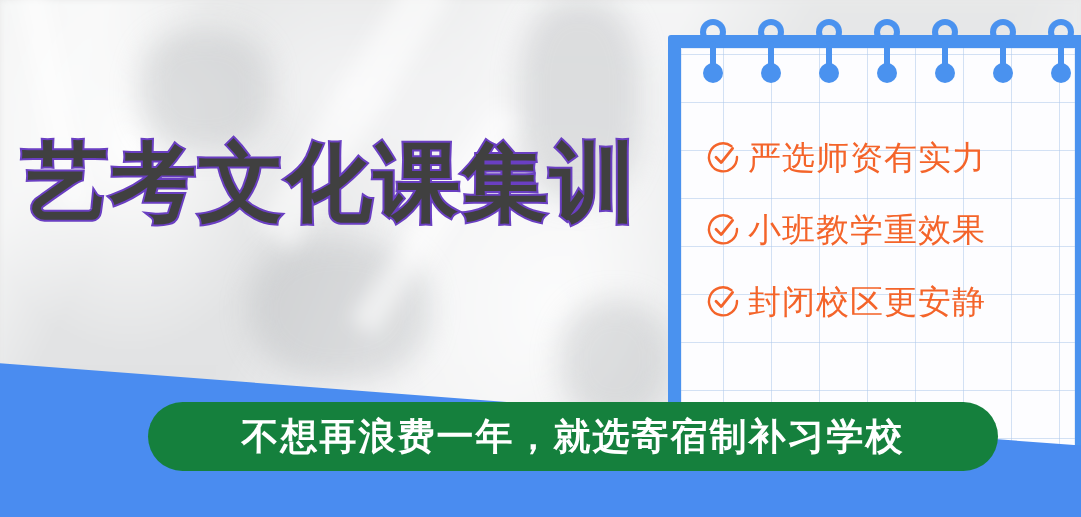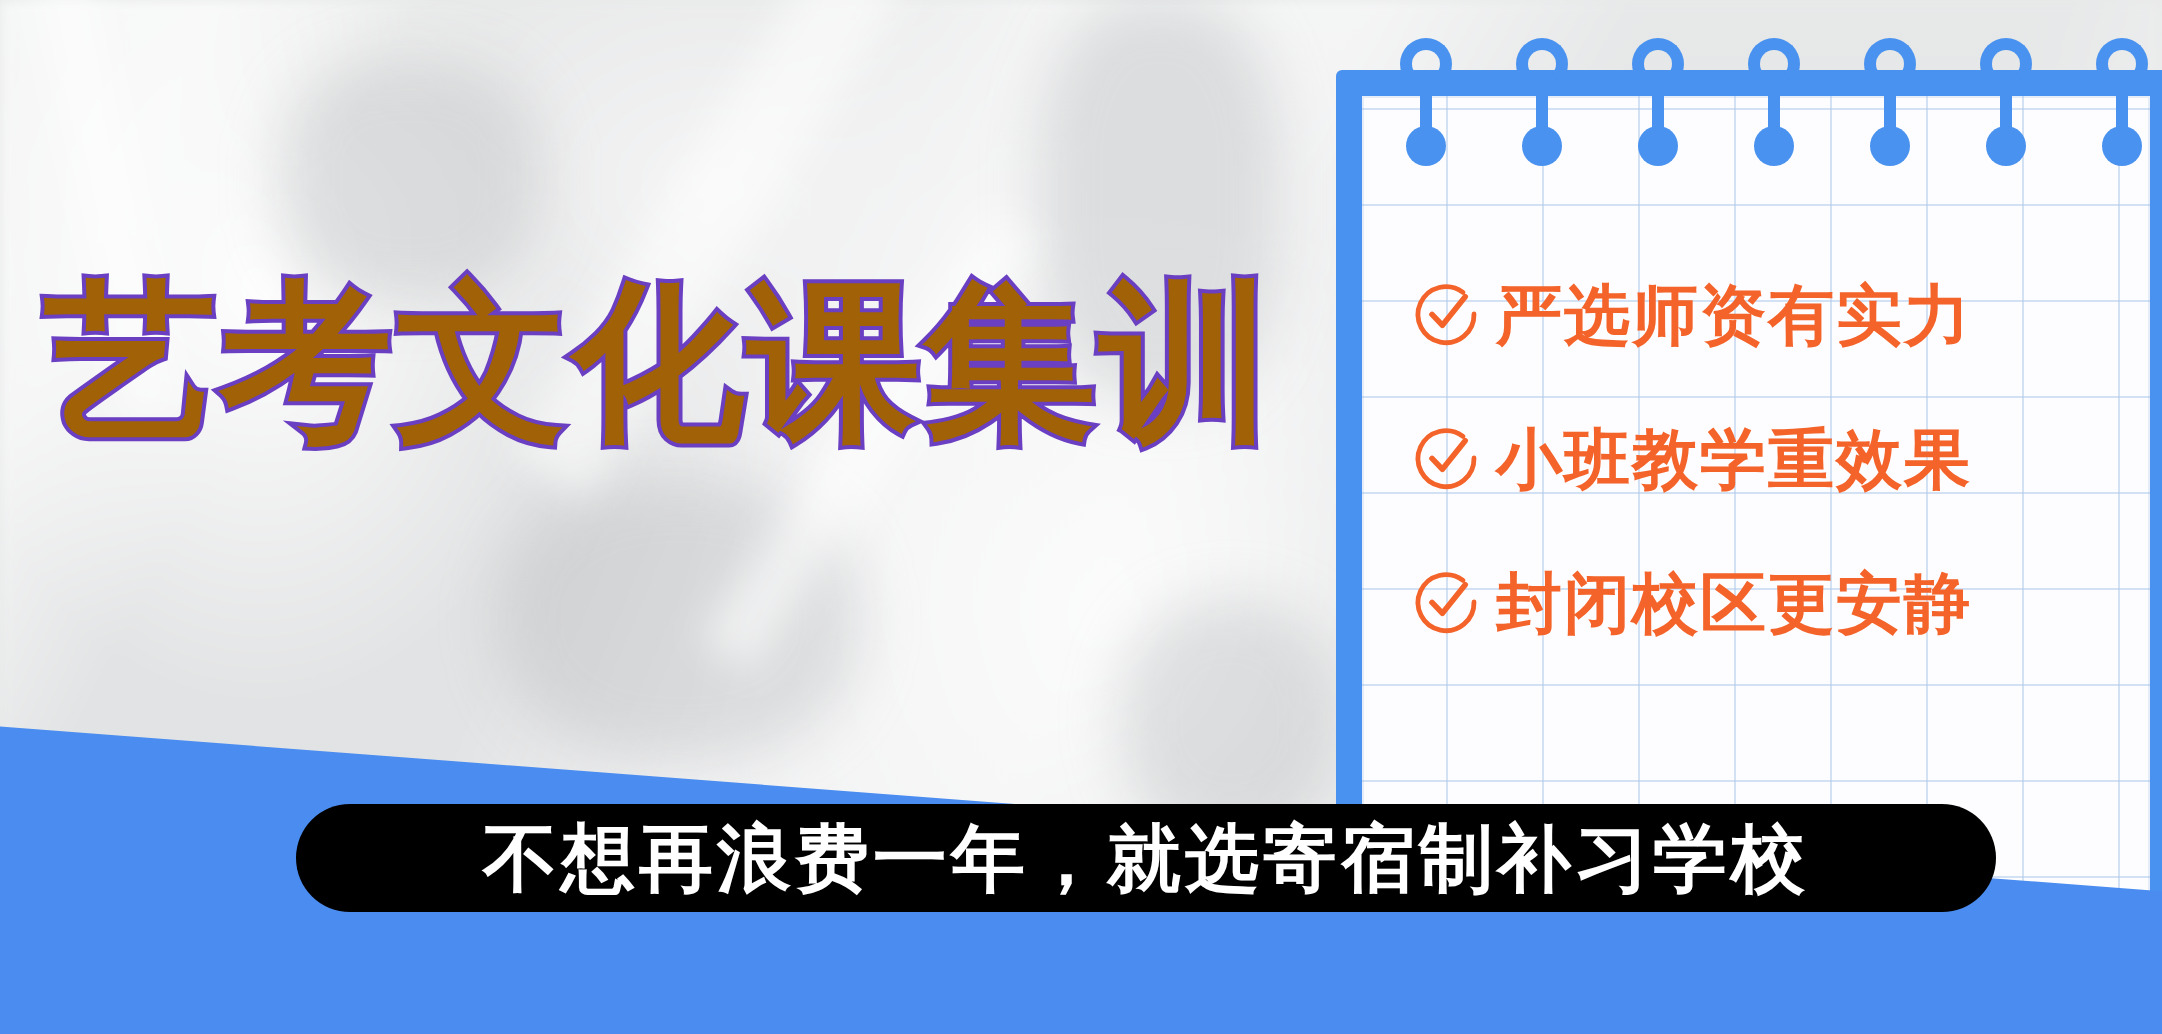--- a/index.html
+++ b/index.html
@@ -94,44 +94,44 @@
   .pad-item{
     display:flex;align-items:center;height:72px;
   }
   .check-icon{
     width:34px;height:34px;flex:0 0 34px;margin-right:8px;
     display:block;
   }
   .item-text{
     color:#f4642a;
     font-size:33px;
-    font-weight:bold;
+    font-weight:normal;
     letter-spacing:1px;
     white-space:nowrap;
     line-height:1;
   }
 
   
   .main-title{
     position:absolute;left:22px;top:139px;
     font-size:86px;
     font-weight:bold;
     line-height:1;
     letter-spacing:2px;
-    color:#a16207;
+    color:#404040;
     -webkit-text-stroke:4px #6a3fc2;
     paint-order:stroke fill;
     text-shadow:0 0 0 #6a3fc2;
     white-space:nowrap;
   }
 
   
   .pill{
-    position:absolute;left:148px;top:402px;width:850px;height:54px;
-    background:#000000;
+    position:absolute;left:148px;top:402px;width:850px;height:69px;
+    background:#15803d;
     border-radius:40px;
     display:flex;align-items:center;justify-content:center;
   }
   .pill-text{
     color:#ffffff;
     font-size:37px;
     font-weight:bold;
     letter-spacing:2px;
     white-space:nowrap;
     line-height:1;

